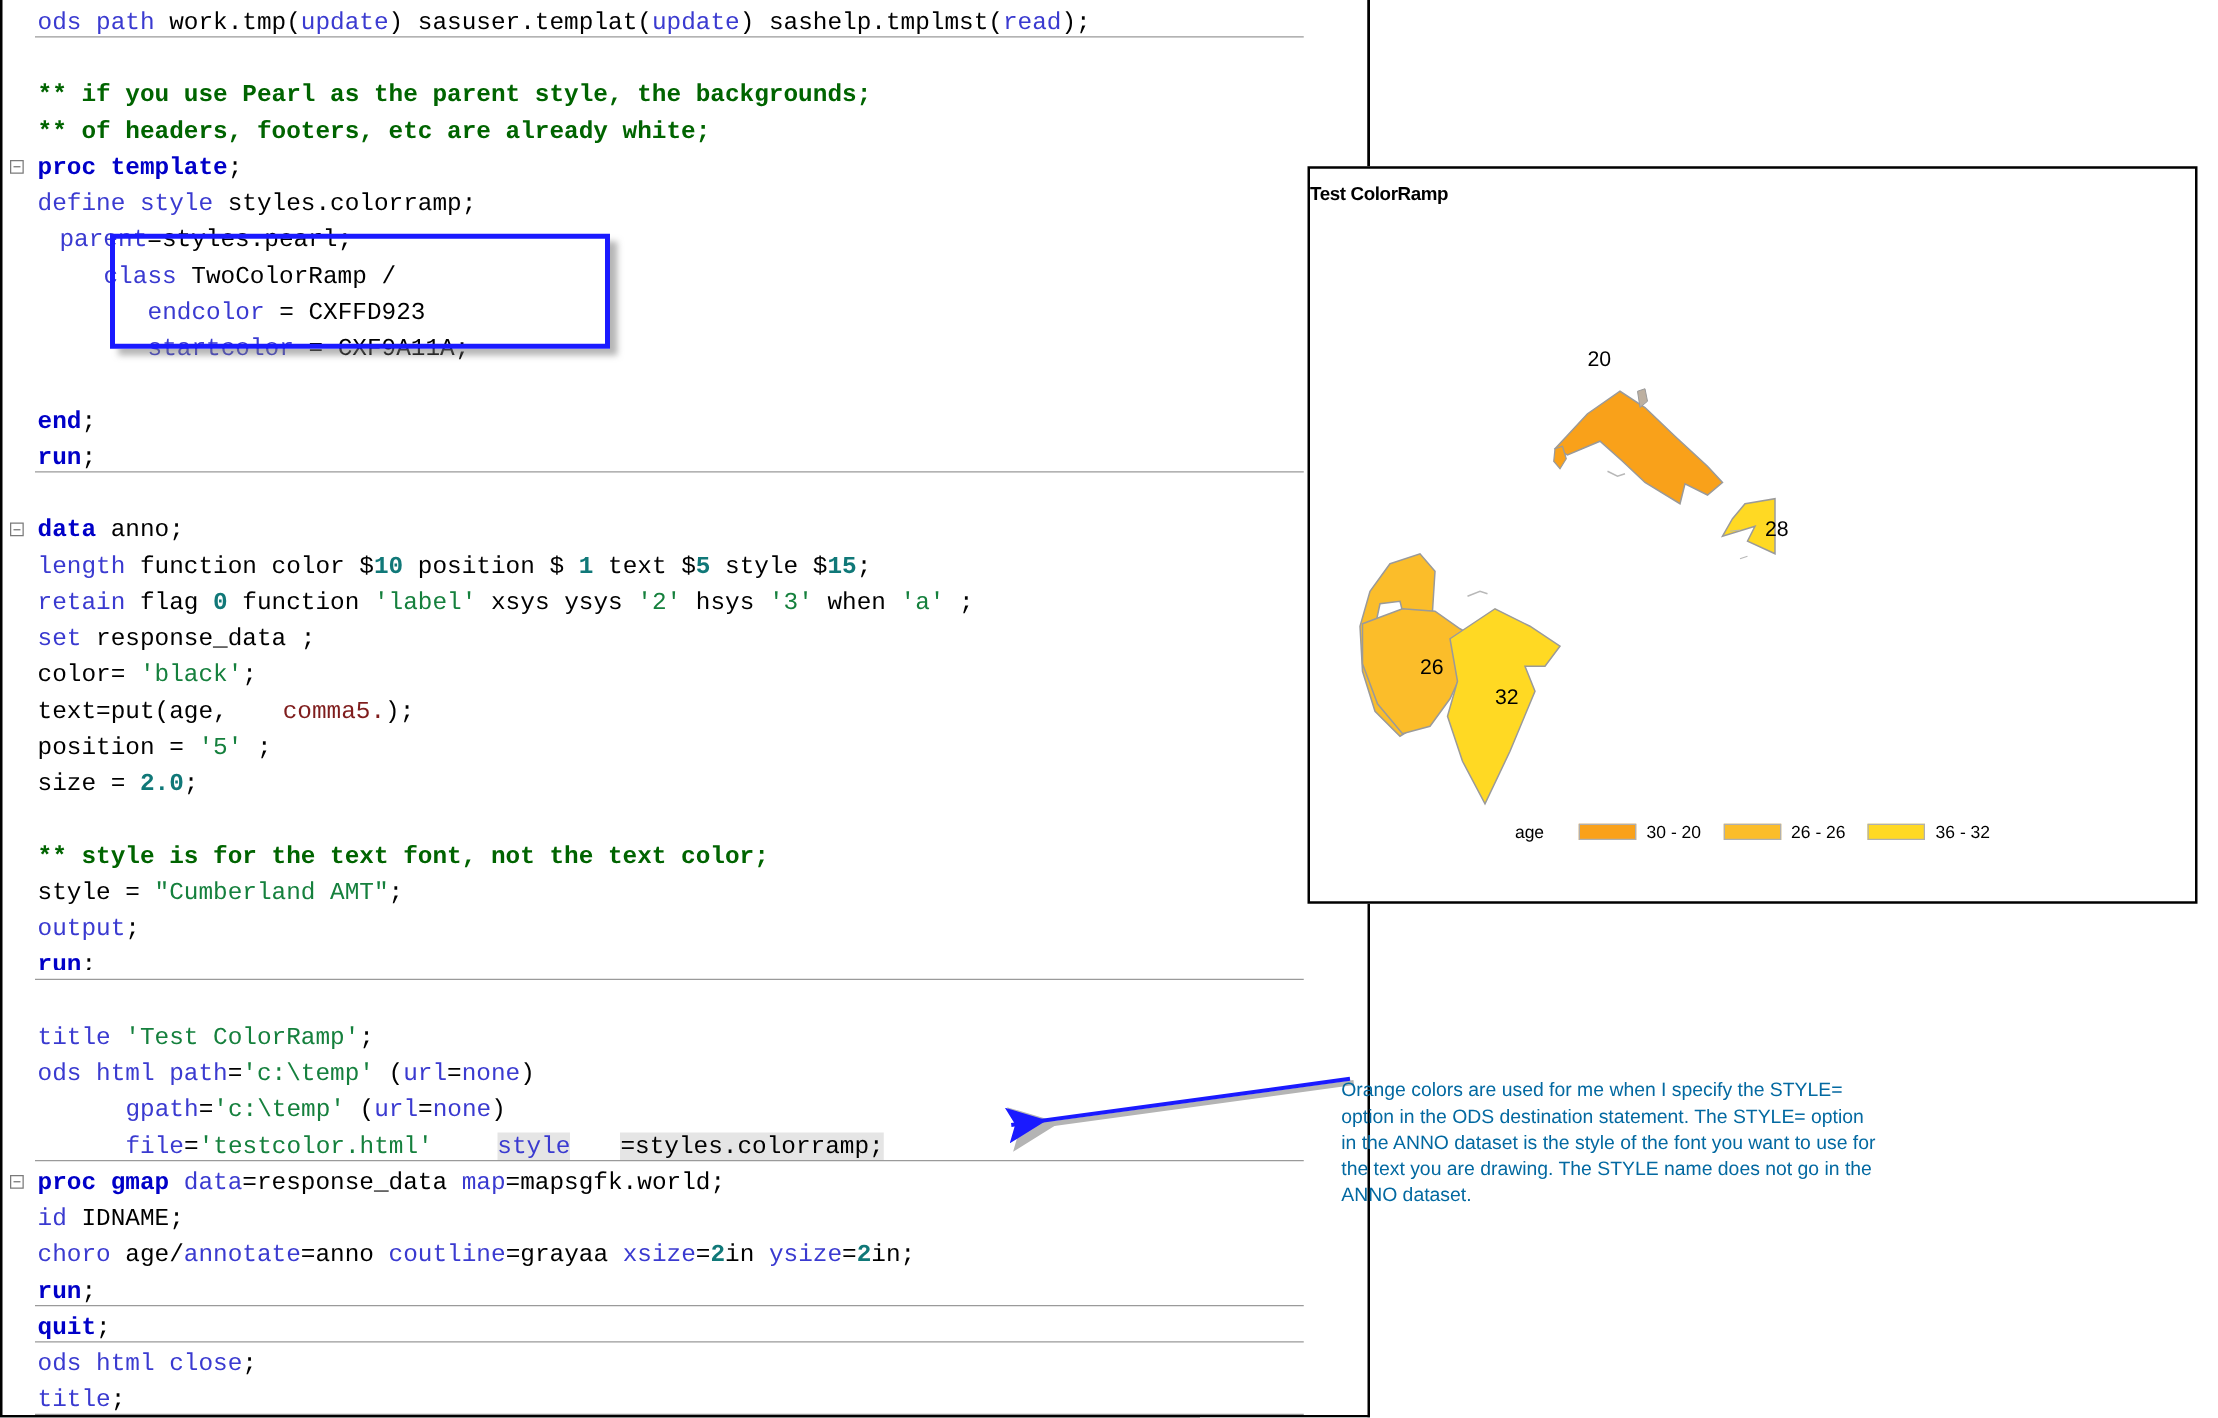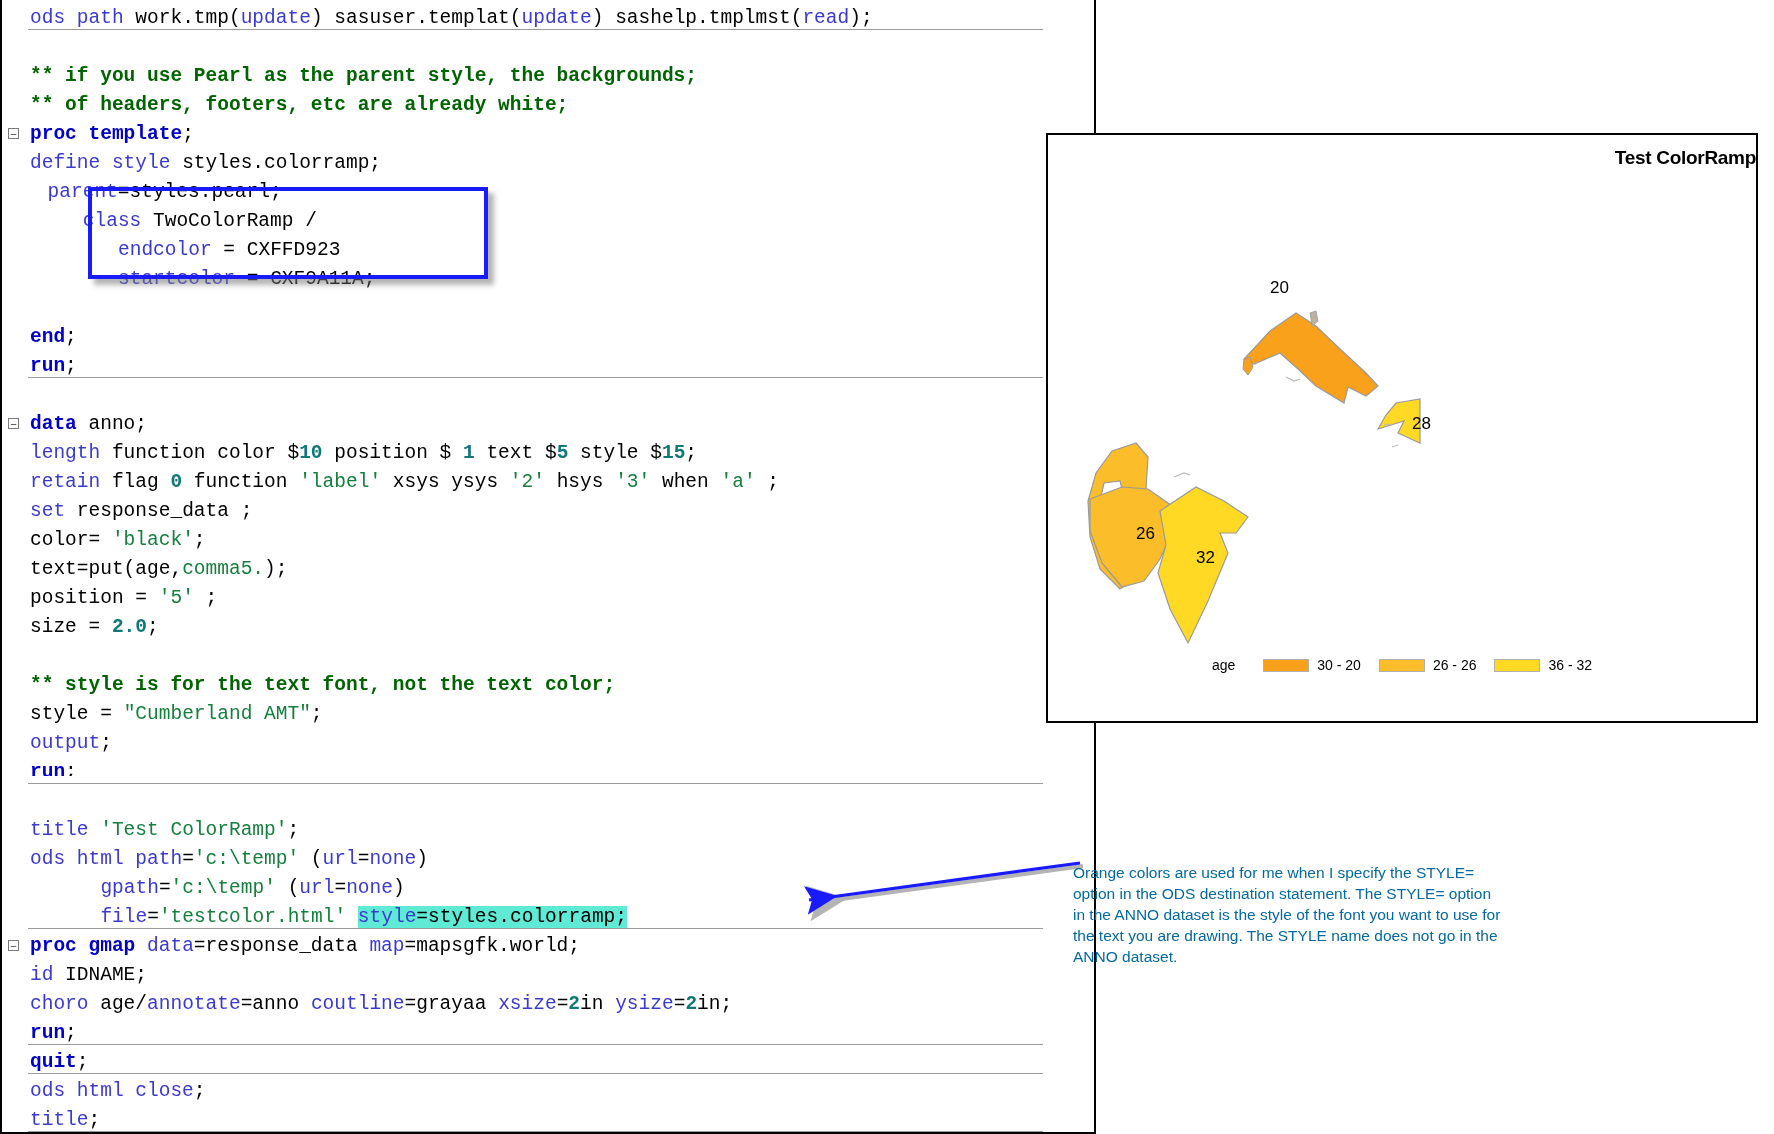--- a/index.html
+++ b/index.html
@@ -67,37 +67,37 @@
     height: 1px;
     background: #9a9a9a;
   }
   
   .kw    { color: #0000c8; font-weight: bold; text-align: center; }   
   .stmt  { color: #3a3ad0; }                      
   .str   { color: #15803d; }                      
   .num   { color: #107878; font-weight: bold; }   
   .cmt   { color: #006400; font-weight: bold; }   
   .pln   { color: #000000; }                      
-  .fmt   { color: #15803d; }                      
+  .fmt   { color: #7f1d1d; margin-left: 44px; }                      
 
   .fold {
     position: absolute;
     left: 8px; top: 8px;
     width: 11px; height: 11px;
     border: 1px solid #7a7a7a;
     background: #ffffff;
     font-size: 10px;
     line-height: 9px;
     text-align: center;
     color: #333;
     font-family: "Liberation Sans", sans-serif;
   }
   .fold::before { content: "–"; }
 
-  .hl { background: #5eead4; }
+  .hl { background: #e5e5e5; margin-left: 40px; }
 
   
   #class-box {
     position: absolute;
     left: 88px; top: 187px;
     width: 400px; height: 92px;
     border: 4px solid #1a1aff;
     background: transparent;
     box-shadow: 6px 6px 5px rgba(120,120,120,0.55);
   }
@@ -107,24 +107,24 @@
     position: absolute;
     left: 1046px; top: 133px;
     width: 712px; height: 590px;
     background: #ffffff;
     border: 2px solid #000000;
   }
   #map-title {
     position: absolute;
     left: 0; top: 12px;
     width: 100%;
-    text-align: right;
+    text-align: left;
     font-family: "Liberation Sans", sans-serif;
     font-weight: bold;
-    font-size: 19px;
+    font-size: 15px;
     color: #000000;
     letter-spacing: -0.3px;
   }
   #map-canvas {
     position: absolute;
     left: 0; top: 46px;
     width: 712px; height: 490px;
   }
   #legend {
     position: absolute;

